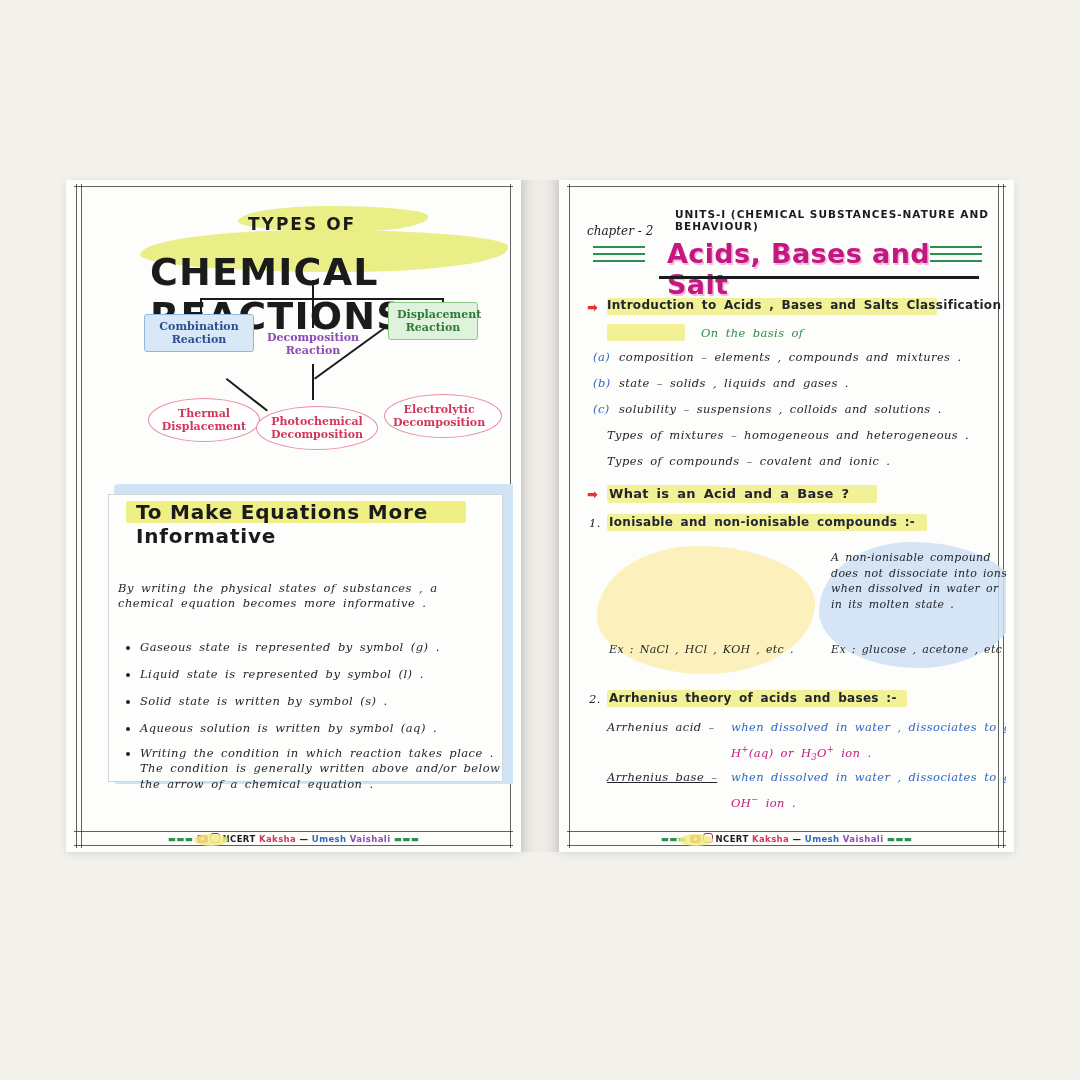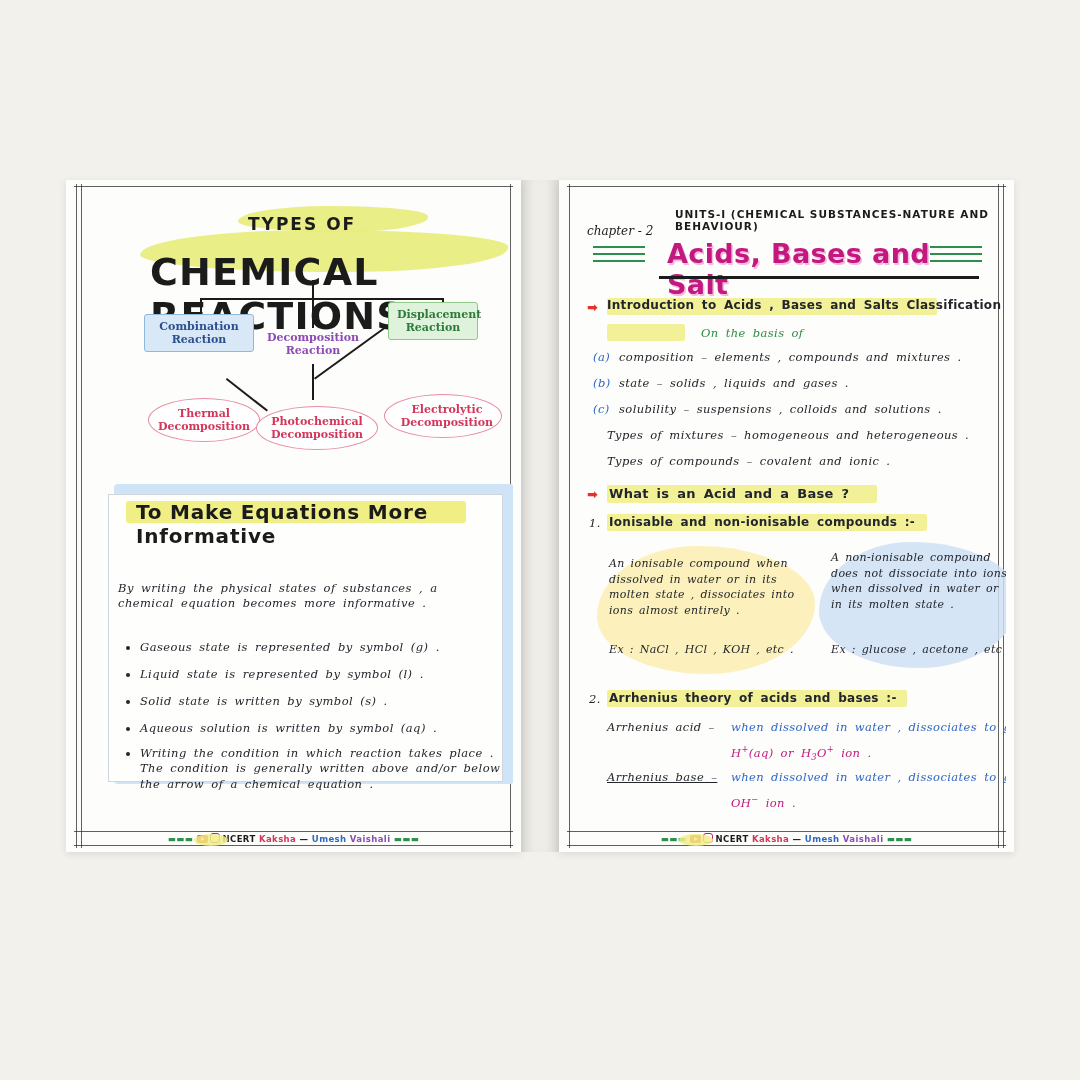--- a/index.html
+++ b/index.html
@@ -366,27 +366,27 @@
             <span style="white-space:pre-line">Decomposition
 Reaction</span>
           </div>
           <div class="node box-green" style="left:300px; top:104px; width:90px;">
             <span style="white-space:pre-line">Displacement
 Reaction</span>
           </div>
 
           <div class="node oval" style="left:60px; top:200px; width:112px; height:44px; display:flex; align-items:center; justify-content:center;">
             <span style="white-space:pre-line">Thermal
-Decomposition</span>
+Displacement</span>
           </div>
           <div class="node oval" style="left:168px; top:208px; width:122px; height:44px; display:flex; align-items:center; justify-content:center;">
             <span style="white-space:pre-line">Photochemical
 Decomposition</span>
           </div>
-          <div class="node oval" style="left:296px; top:196px; width:118px; height:44px; display:flex; align-items:center; justify-content:flex-end;">
+          <div class="node oval" style="left:296px; top:196px; width:118px; height:44px; display:flex; align-items:center; justify-content:flex-start;">
             <span style="white-space:pre-line">Electrolytic
 Decomposition</span>
           </div>
 
           <div id="info-panel"></div>
           <div id="info-card"></div>
           <div id="info-title-hl"></div>
           <div class="blk" id="info-title">To Make Equations More Informative</div>
 
           <div class="para" style="left:30px; top:383px; width:372px;">By writing the physical states of substances , a chemical equation becomes more informative .</div>
@@ -459,21 +459,20 @@
           <div class="hl-y" style="left:26px; top:287px; width:270px; height:18px;"></div>
           <div class="line bold" style="left:28px; top:288px; font-size:13px;">What is an Acid and a Base ?</div>
 
           <div class="line" style="left:8px; top:318px;">1.</div>
           <div class="hl-y" style="left:26px; top:316px; width:320px; height:17px;"></div>
           <div class="line bold" style="left:28px; top:317px;">Ionisable and non-ionisable compounds :-</div>
 
           <div class="cloud" style="left:16px; top:348px; width:218px; height:128px;"></div>
           <div class="cloud blue" style="left:238px; top:344px; width:200px; height:126px;"></div>
 
-          <div class="cloud-text" style="left:28px; top:358px; width:190px;">An ionisable compound when dissolved in water or in its molten state , dissociates into ions almost entirely .</div>
           <div class="cloud-text c-magenta" style="left:28px; top:444px; width:200px;">Ex : NaCl , HCl , KOH , etc .</div>
 
           <div class="cloud-text" style="left:250px; top:352px; width:182px;">A non-ionisable compound does not dissociate into ions when dissolved in water or in its molten state .</div>
           <div class="cloud-text c-magenta" style="left:250px; top:444px; width:188px;">Ex : glucose , acetone , etc .</div>
 
           <div class="line" style="left:8px; top:494px;">2.</div>
           <div class="hl-y" style="left:26px; top:492px; width:300px; height:17px;"></div>
           <div class="line bold" style="left:28px; top:493px;">Arrhenius theory of acids and bases :-</div>
 
           <div class="line" style="left:26px; top:522px;">Arrhenius acid – </div>

